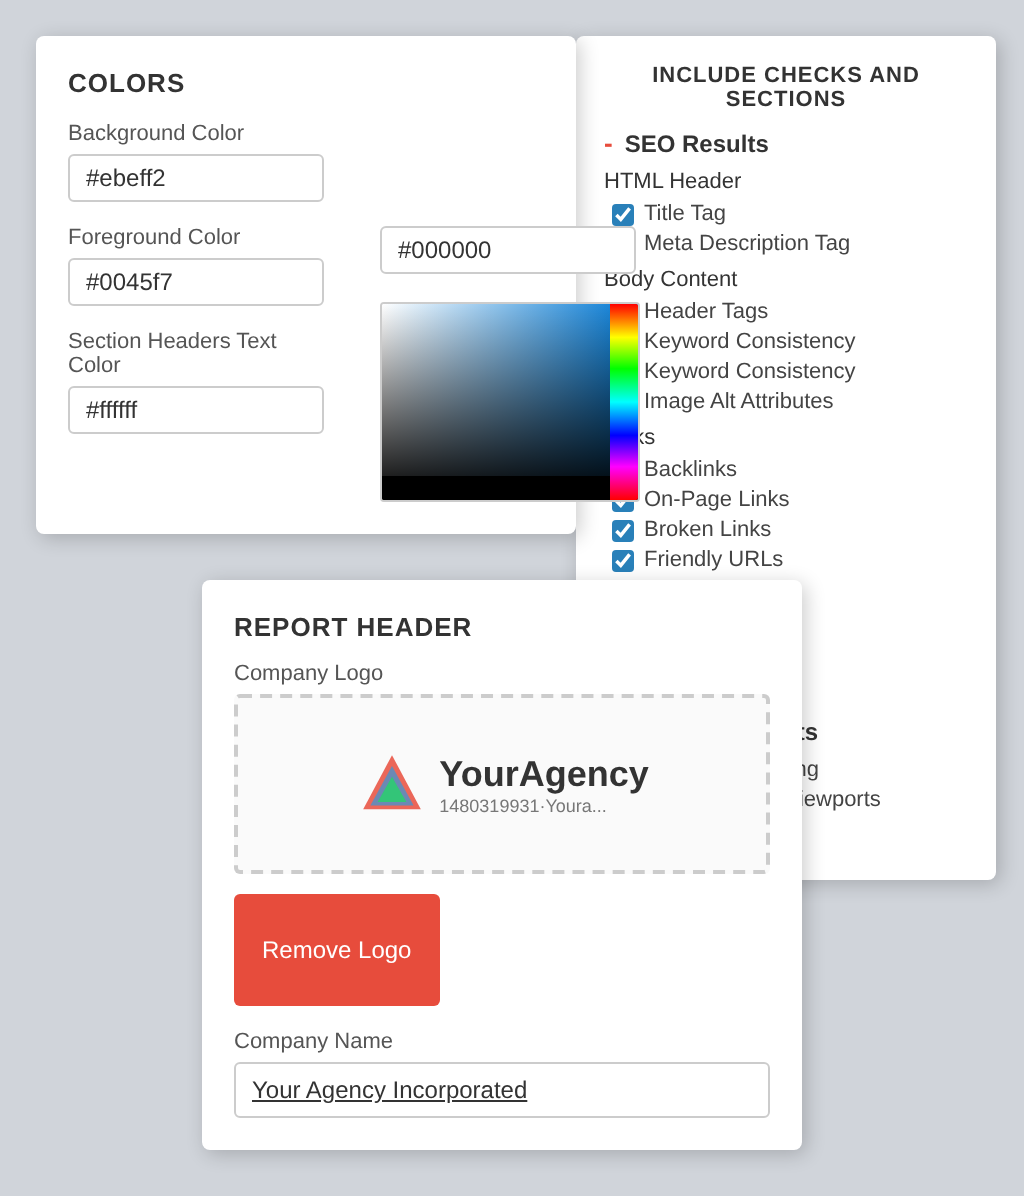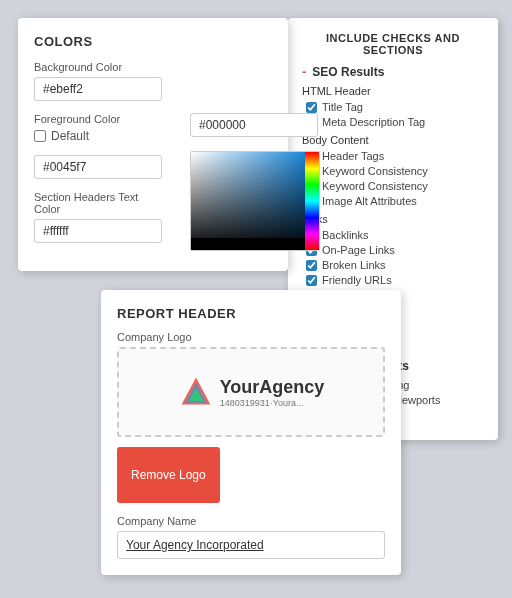--- a/index.html
+++ b/index.html
@@ -248,24 +248,20 @@
 
 <div class="colors-panel">
   <h3>COLORS</h3>
 
   <div class="field-label">Background Color</div>
   <input class="text-input" type="text" value="#ebeff2" style="">
 
   <div class="row-fields">
     <div class="field-group">
       <div class="field-label">Foreground Color</div>
-      <div class="checkbox-row">
-        <input type="checkbox" style="">
-        <span class="checkbox-label">Default</span>
-      </div>
       <input class="text-input" type="text" value="#0045f7" style="">
       <div class="field-label">Section Headers Text Color</div>
       <input class="text-input" type="text" value="#ffffff" style="">
     </div>
     <div class="field-group">
       <input class="text-input" type="text" value="#000000" style="">
       <div class="color-picker-area">
         <div class="color-gradient"></div>
         <div class="color-spectrum"></div>
         <div class="color-black-bar"></div>

